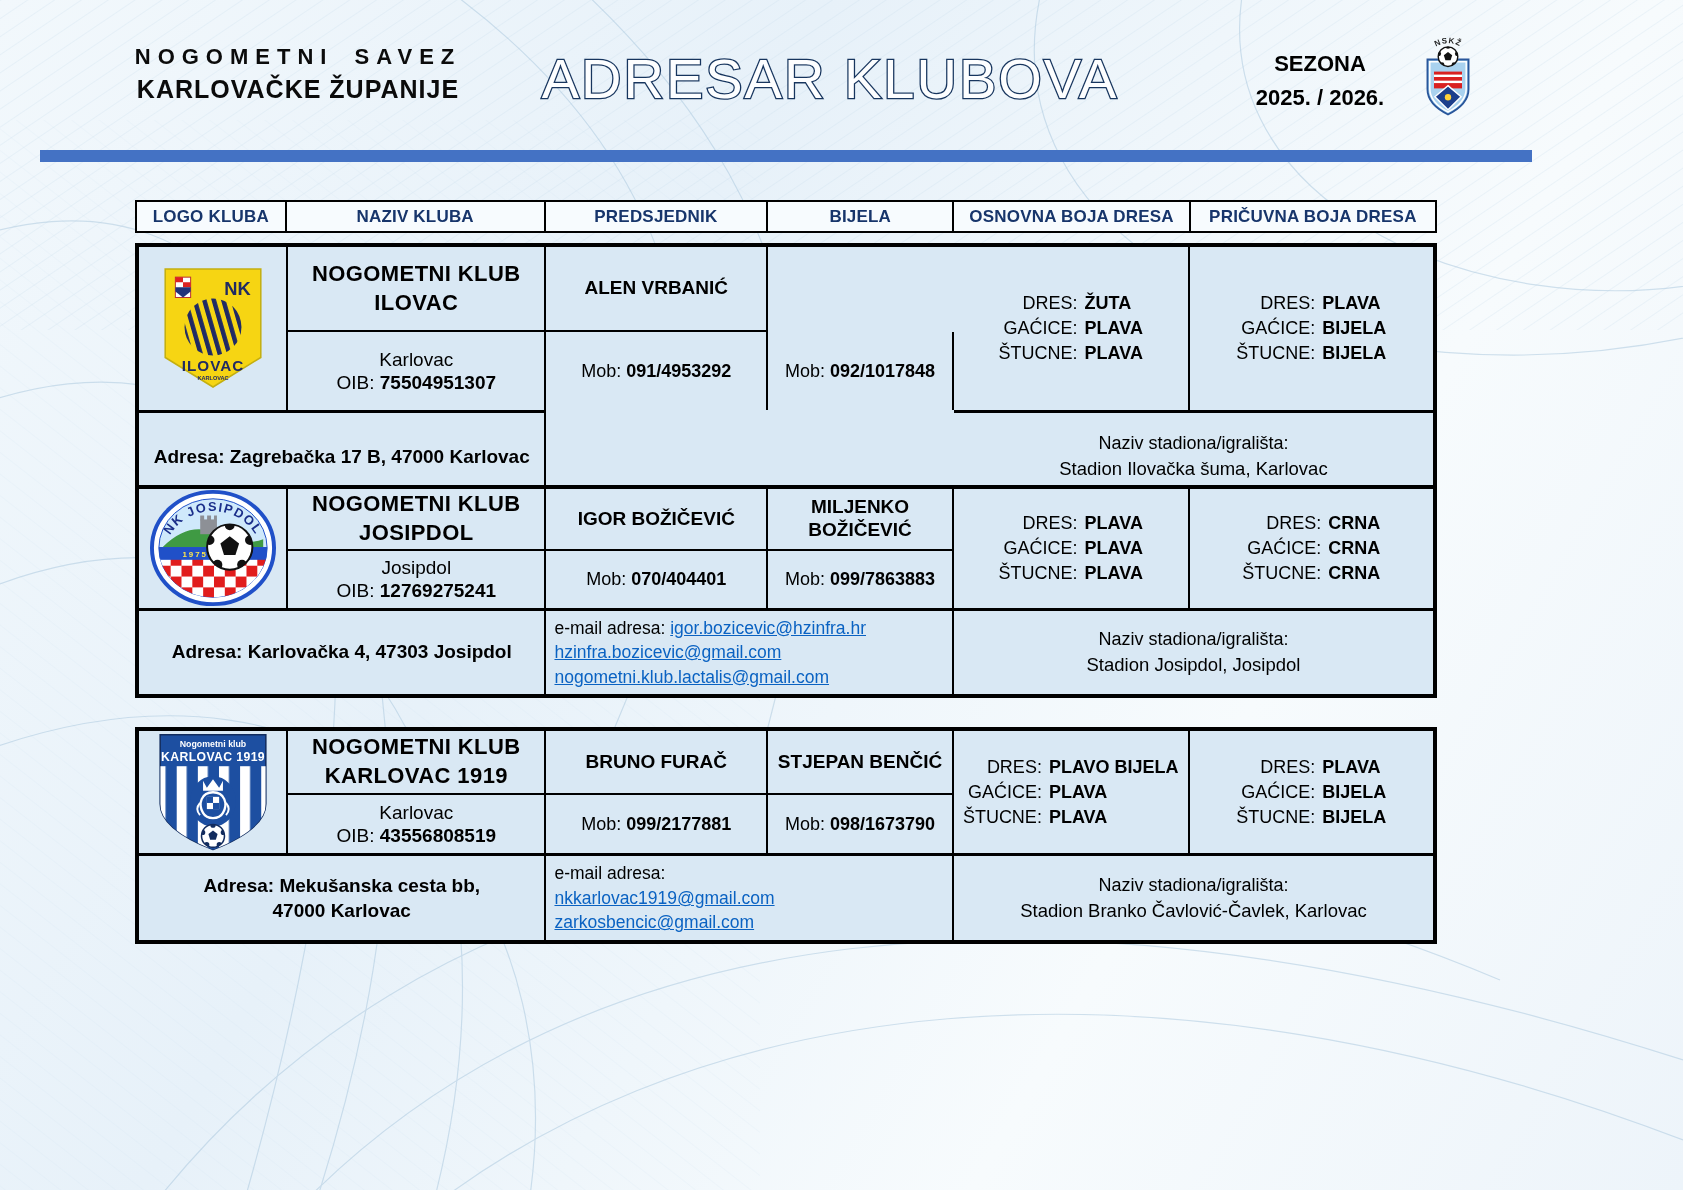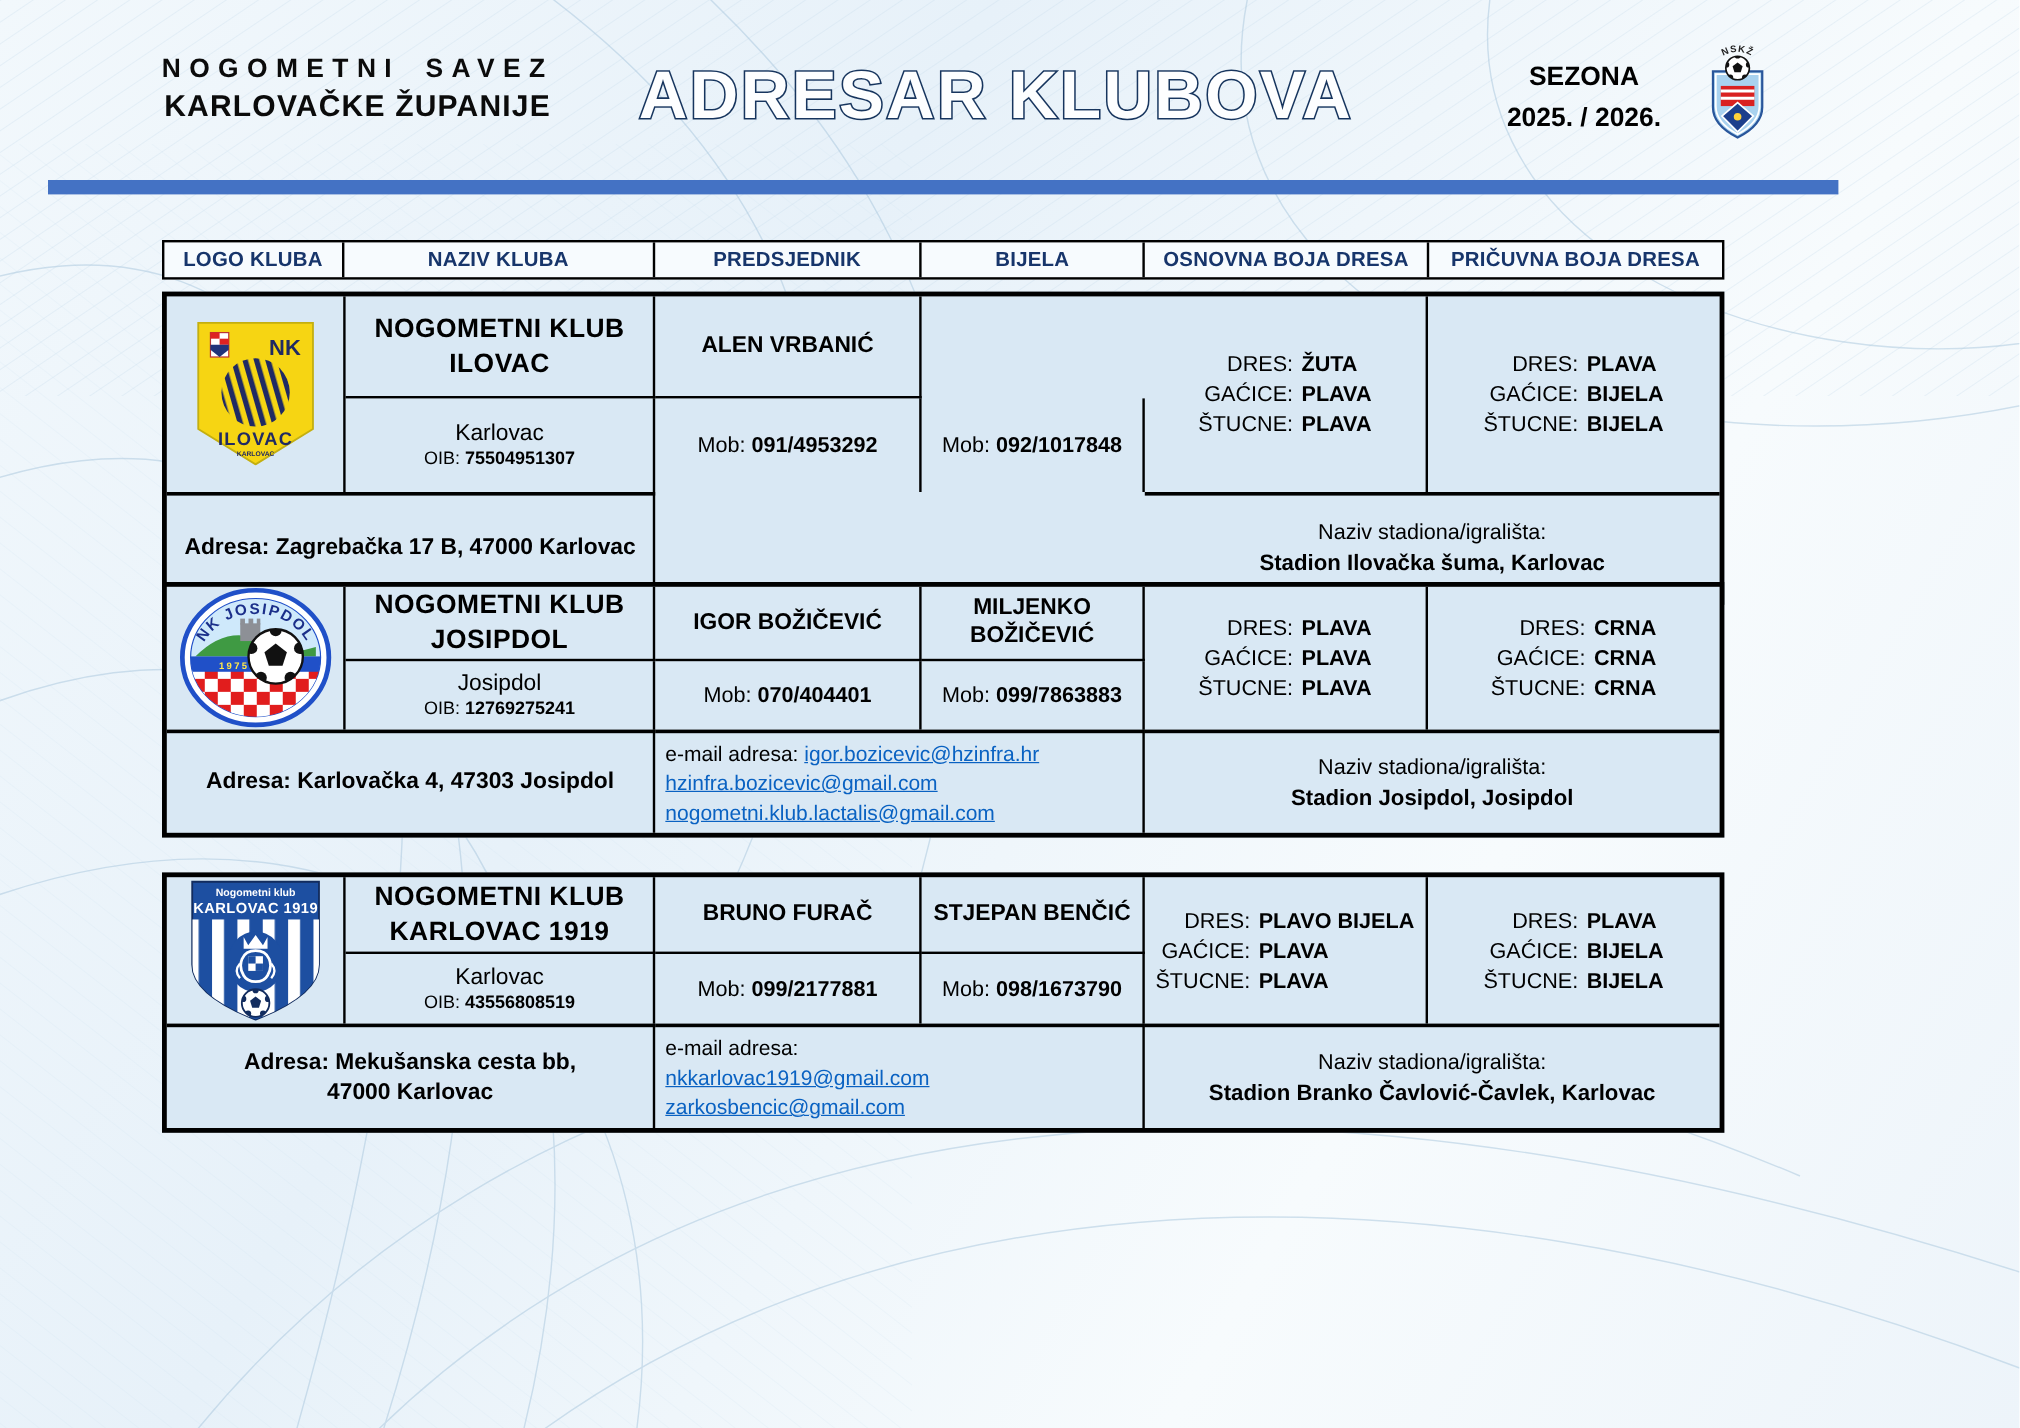--- a/index.html
+++ b/index.html
@@ -5,21 +5,21 @@
   html,body{margin:0;padding:0}
   .page{position:relative;width:1683px;height:1190px;overflow:hidden;
     background:linear-gradient(120deg,#f2f8fc 0%,#e7f1f9 35%,#f7fbfd 70%,#edf4fa 100%);
     font-family:"Liberation Sans","DejaVu Sans",sans-serif;color:#000}
   .bg{position:absolute;inset:0;width:100%;height:100%}
 
   .org{position:absolute;left:112px;top:44px;width:372px;text-align:center;font-weight:bold;color:#0b0b0b}
   .org .l1{font-size:22px;letter-spacing:7px;word-spacing:8px}
   .org .l2{font-size:25px;letter-spacing:1px;margin-top:5px}
   .title{position:absolute;left:440px;top:46px;width:780px;text-align:center;
-    font-size:56px;font-weight:bold;letter-spacing:2px;color:#fdfeff;
+    font-size:56px;font-weight:normal;letter-spacing:2px;color:#fdfeff;
     -webkit-text-stroke:2.6px #17355e;paint-order:stroke fill}
   .season{position:absolute;left:1230px;top:47px;width:180px;text-align:center;font-size:22px;font-weight:bold;line-height:1.55}
   .crest{position:absolute;left:1420px;top:36px}
   .bar{position:absolute;left:40px;top:150px;width:1492px;height:12px;background:var(--accent,#4472c4)}
 
   .strip{position:absolute;left:135px;top:200px;width:1302px;height:33px;display:grid;
     grid-template-columns:150fr 260fr 223fr 187fr 237fr 245fr;
     border:2px solid #000;background:var(--strip_bg,#f7fbfe);box-sizing:border-box}
   .strip .hc{display:flex;align-items:center;justify-content:center;font-weight:bold;font-size:17px;
     color:var(--navy,#17356b);border-right:2px solid #000;letter-spacing:.2px}
@@ -42,35 +42,35 @@
   .taj-cell{grid-area:1/4/2/5}
   .tajmob-cell{grid-area:2/4/3/5}
   .kit1{grid-area:1/5/3/6}
   .kit2{grid-area:1/6/3/7}
   .addr-cell{grid-area:3/1/4/3}
   .email-cell{grid-area:3/3/4/5}
   .stad-cell{grid-area:3/5/4/7}
 
   .club-name{font-size:22px;font-weight:bold;line-height:1.3;letter-spacing:.4px}
   .city{font-size:19px}
-  .oib{font-size:15px;margin-top:1px}
+  .oib{font-size:19px;margin-top:1px}
   .pname{font-size:19px;font-weight:bold;line-height:1.2;padding:0 8px}
   .mob{font-size:18px}
   .kit{display:inline-grid;grid-template-columns:auto auto;column-gap:7px;row-gap:4px;font-size:18px}
   .kit .kl{text-align:right}
   .kit .kv{text-align:left;font-weight:bold}
   .addr{font-size:19px;font-weight:bold;line-height:1.35;padding:0 4px}
   .email-cell{align-items:flex-start;justify-content:center;padding:5px 4px 5px 8px;text-align:left;
     font-size:17.5px;line-height:1.4}
   .elab{color:#000}
   .elink{color:var(--link,#0a62c2);text-decoration:underline;cursor:pointer}
   a.blk{display:block}
   .stad{line-height:1.4}
   .slab{font-size:18px}
-  .sname{font-size:18.5px;font-weight:bold}
+  .sname{font-size:18.5px;font-weight:normal}
   svg text{font-family:"Liberation Sans","DejaVu Sans",sans-serif}
 </style>
 </head>
 <body>
 
 <div class="page">
 
   <svg class="bg" viewBox="0 0 1683 1190" preserveAspectRatio="none" aria-hidden="true">
     <defs>
       <pattern id="hatch" width="15" height="15" patternUnits="userSpaceOnUse" patternTransform="rotate(56)">

